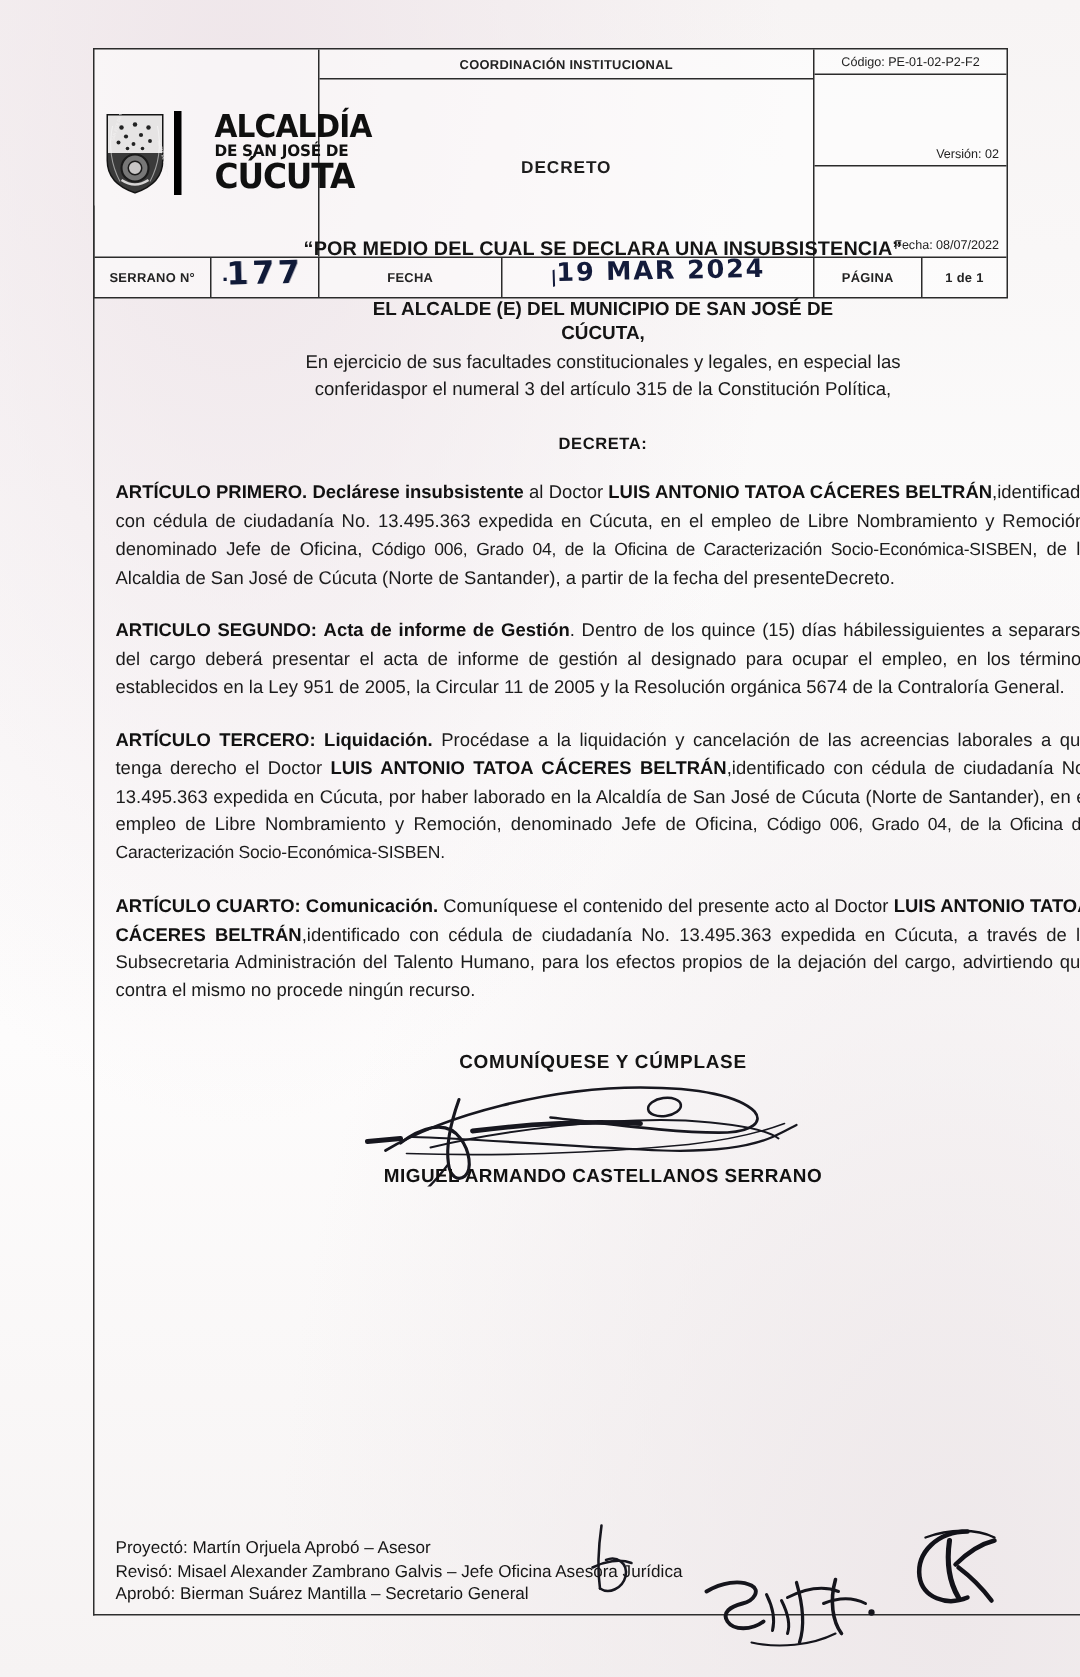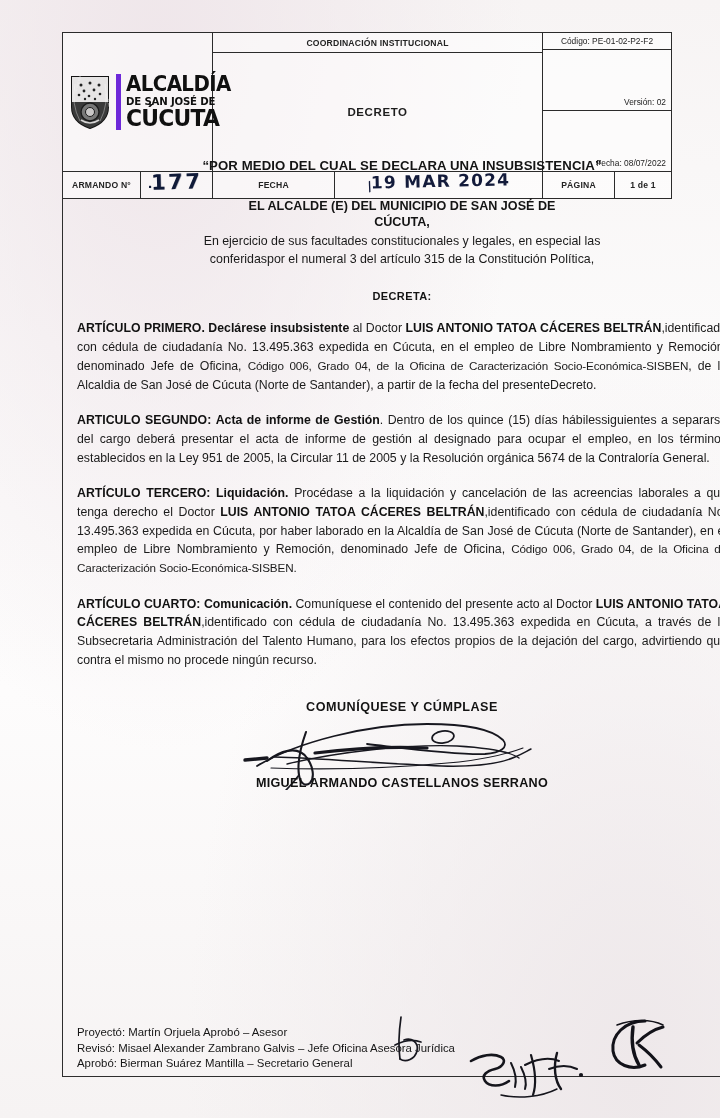--- a/index.html
+++ b/index.html
@@ -150,22 +150,22 @@
   
   .crest {
     width: 44px; height: 56px;
     flex: 0 0 auto;
     position: relative;
     margin-right: 4px;
   }
   .crest svg { display: block; }
 
   .logo-words {
-    border-left: 5px solid #6d28d9;
-    padding-left: 5px;
+    border-left: 5px solid #000000;
+    padding-left: 22px;
     line-height: 1;
   }
   .logo-l1 {
     font-family: "DejaVu Sans", sans-serif;
     font-size: 21px; font-weight: bold; letter-spacing: -0.6px;
     color: #101010;
     transform: scaleX(0.94);
     transform-origin: left center;
   }
   .logo-l2 {
@@ -343,21 +343,21 @@
     </div>
 
     <div class="hdr-right-cell">
       <div class="b hdr-codigo">Código: PE-01-02-P2-F2</div>
       <div class="b hdr-version">Versión: 02</div>
       <div class="hdr-fecha">Fecha: 08/07/2022</div>
     </div>
   </div>
 
   <div class="hdr-bottom">
-    <div class="cell-decreto-lbl">ARMANDO N°</div>
+    <div class="cell-decreto-lbl">SERRANO N°</div>
     <div class="cell-decreto-num">
       <span class="stamp-dot">.</span>
       <span class="stamp-num">177</span>
     </div>
     <div class="cell-fecha-lbl">FECHA</div>
     <div class="cell-fecha-val">
       <span class="stamp-date"><span class="tick">/</span><span>19 MAR 2024</span></span>
     </div>
     <div class="cell-pagina-lbl">PÁGINA</div>
     <div class="cell-pagina-val">1 de 1</div>

